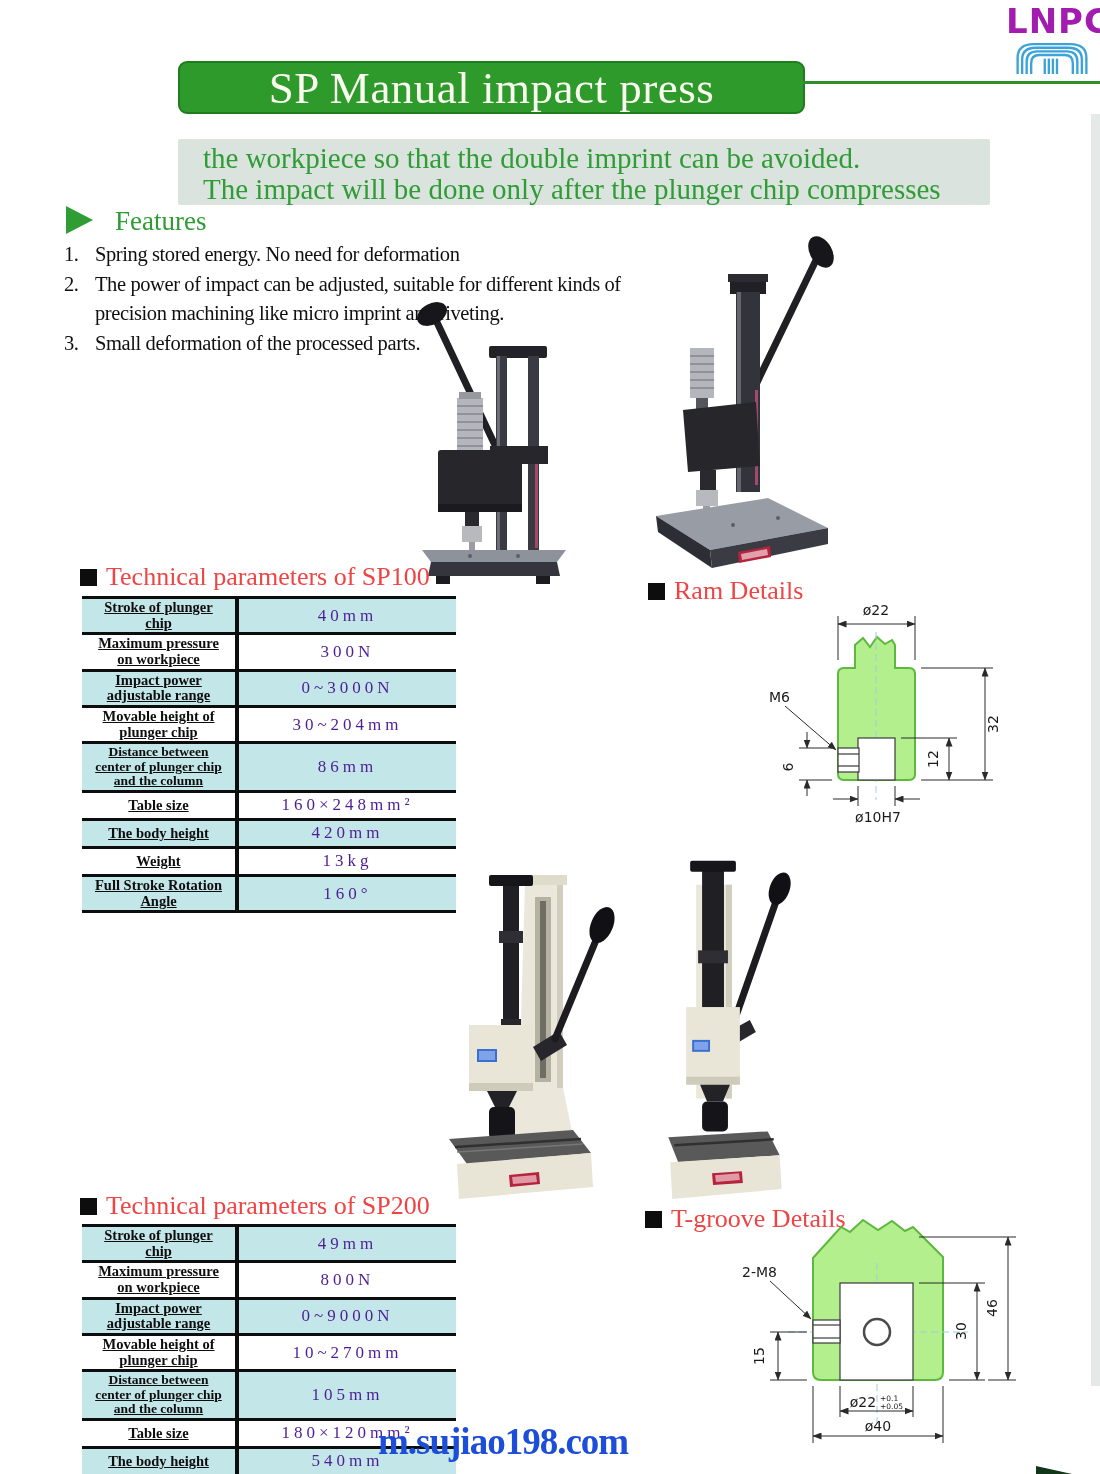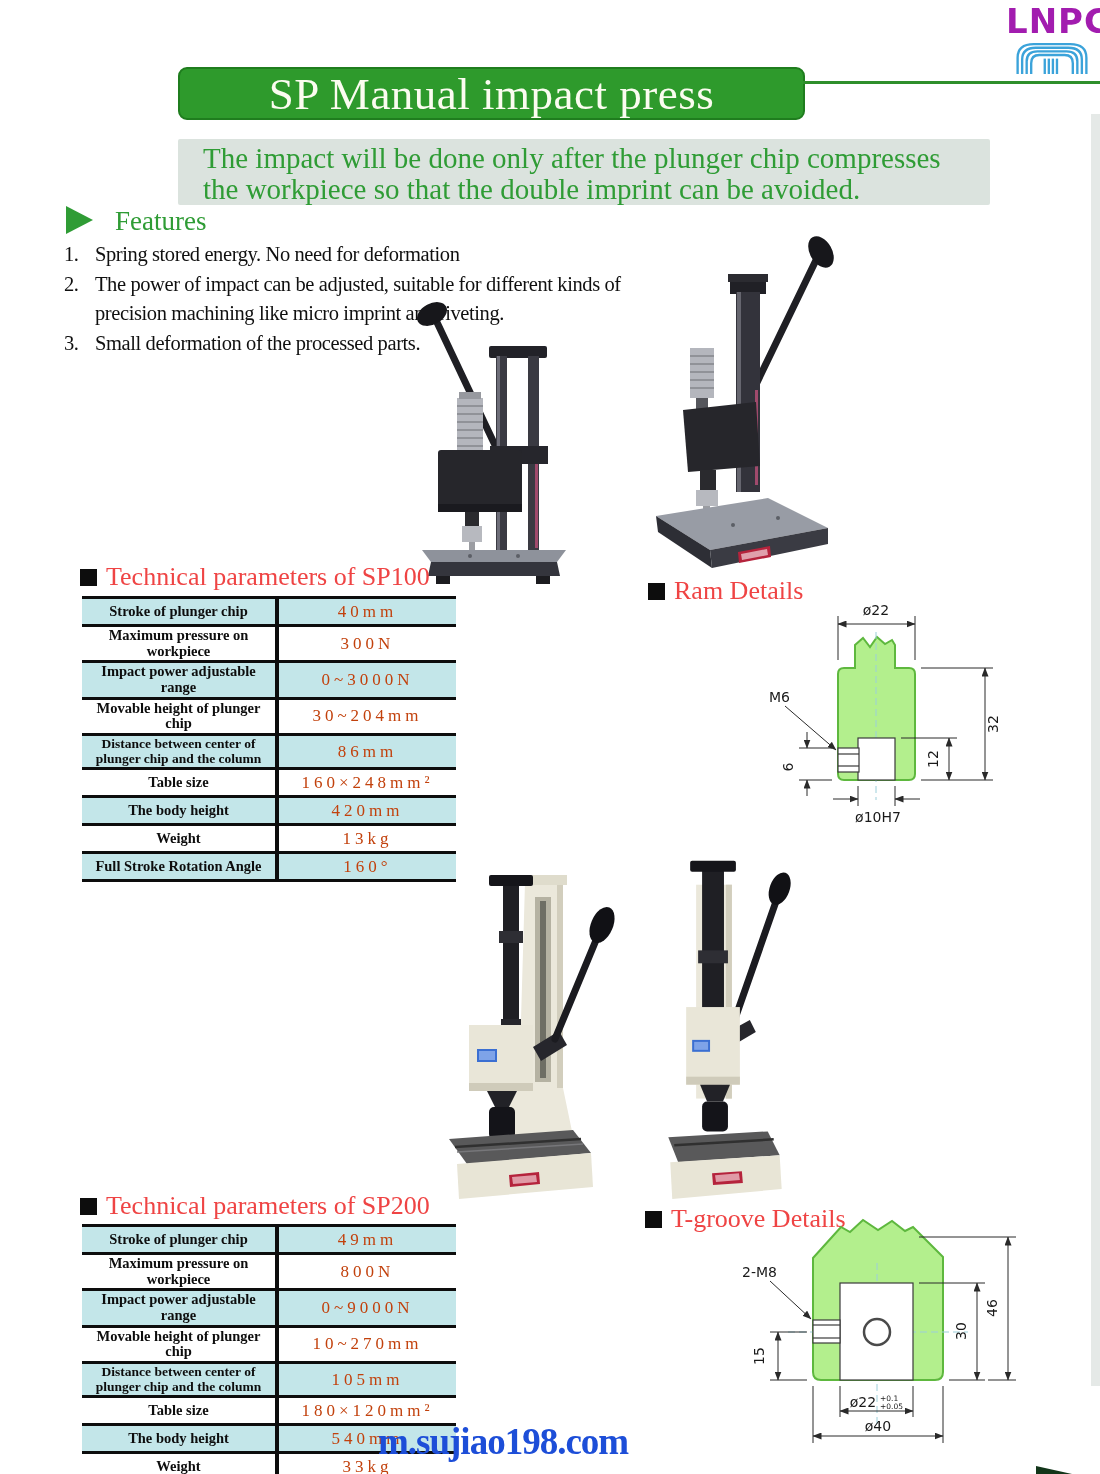--- a/index.html
+++ b/index.html
@@ -5,21 +5,21 @@
   html,body{margin:0;padding:0;background:#888;}
   .page{
     position:relative;width:1100px;height:1474px;background:#ffffff;
     overflow:hidden;font-family:"Liberation Serif",serif;margin:0 auto;
   }
   
   .logo{position:absolute;left:1006px;top:6px;width:92px;text-align:center;}
   .logo-text{font-family:"DejaVu Sans",sans-serif;font-weight:bold;font-size:34px;color:#a21caf;letter-spacing:1px;line-height:30px;}
   
   .banner{
-    position:absolute;left:178px;top:67px;width:627px;height:53px;
+    position:absolute;left:178px;top:61px;width:627px;height:53px;
     background:#2e9a2c;border:2px solid #1f7d1e;border-radius:9px;
     display:flex;align-items:center;justify-content:center;box-sizing:border-box;
   }
   .banner-title{color:#fbfcf0;font-size:45px;letter-spacing:0.5px;white-space:nowrap;}
   .banner-line{position:absolute;left:803px;top:81px;width:297px;height:3px;background:#2e8f2b;}
   
   .subtitle{
     position:absolute;left:178px;top:139px;width:812px;height:66px;background:#dbe3de;
     color:#2f9c35;font-size:29px;line-height:31px;padding:4px 0 0 25px;box-sizing:border-box;border-radius:2px;
   }
@@ -31,27 +31,27 @@
   .fitem{display:flex;gap:11px;font-size:20.5px;color:#101010;line-height:29.5px;letter-spacing:-0.4px;}
   .fnum{flex:0 0 20px;}
   
   .sec-head{position:absolute;display:flex;align-items:center;gap:9px;color:#ef4444;font-size:26px;white-space:nowrap;}
   .sq{width:17px;height:17px;background:#0d0d0d;flex:0 0 17px;}
   
   .param-table{position:absolute;width:374px;border-bottom:3px solid #0d0d0d;}
   .prow{display:flex;align-items:stretch;border-top:3px solid #0d0d0d;min-height:25px;background:#ffffff;}
   .prow:nth-child(odd){background:#c3e6e9;}
   .plabel{
-    width:193px;display:flex;align-items:center;justify-content:center;text-align:center;
-    font-weight:bold;font-size:14.5px;line-height:1.08;padding:1px 10px;box-sizing:border-box;color:#0d0d0d;
+    width:153px;display:flex;align-items:center;justify-content:center;text-align:center;
+    font-weight:bold;font-size:14.5px;line-height:1.08;padding:1px 10px;box-sizing:border-box;color:#0d0d0d;text-decoration:underline;
   }
   .prow:nth-child(5) .plabel{font-size:13.5px;}
   .pvalue{
     flex:1;border-left:4px solid #0d0d0d;display:flex;align-items:center;justify-content:center;
-    font-size:17px;letter-spacing:4px;color:#c2410c;padding:1px 0;
+    font-size:17px;letter-spacing:4px;color:#4c1d95;padding:1px 0;
   }
   
   .absvg{position:absolute;}
   .dimtext{font-family:"DejaVu Sans",sans-serif;font-size:14px;fill:#1a1a1a;}
   .dimsmall{font-family:"DejaVu Sans",sans-serif;font-size:7.5px;fill:#1a1a1a;}
   
   .watermark{
     position:absolute;left:378px;top:1420px;font-family:Liberation Serif, serif;
     font-weight:bold;font-size:37px;color:#1d4ed8;letter-spacing:-1px;z-index:30;white-space:nowrap;
   }
@@ -83,22 +83,22 @@
       </g>
     </svg>
   </div>
 
   <div class="banner">
     <div class="banner-title">SP Manual impact press</div>
   </div>
   <div class="banner-line"></div>
 
   <div class="subtitle">
+    <div>the workpiece so that the double imprint can be avoided.</div>
     <div>The impact will be done only after the plunger chip compresses</div>
-    <div>the workpiece so that the double imprint can be avoided.</div>
   </div>
 
   <div class="features-head">
     <div class="tri"></div>
     <div class="features-label">Features</div>
   </div>
   <div class="feature-list">
     <div class="fitem">
       <span class="fnum">1.</span>
       <span>Spring stored energy. No need for deformation</span>

